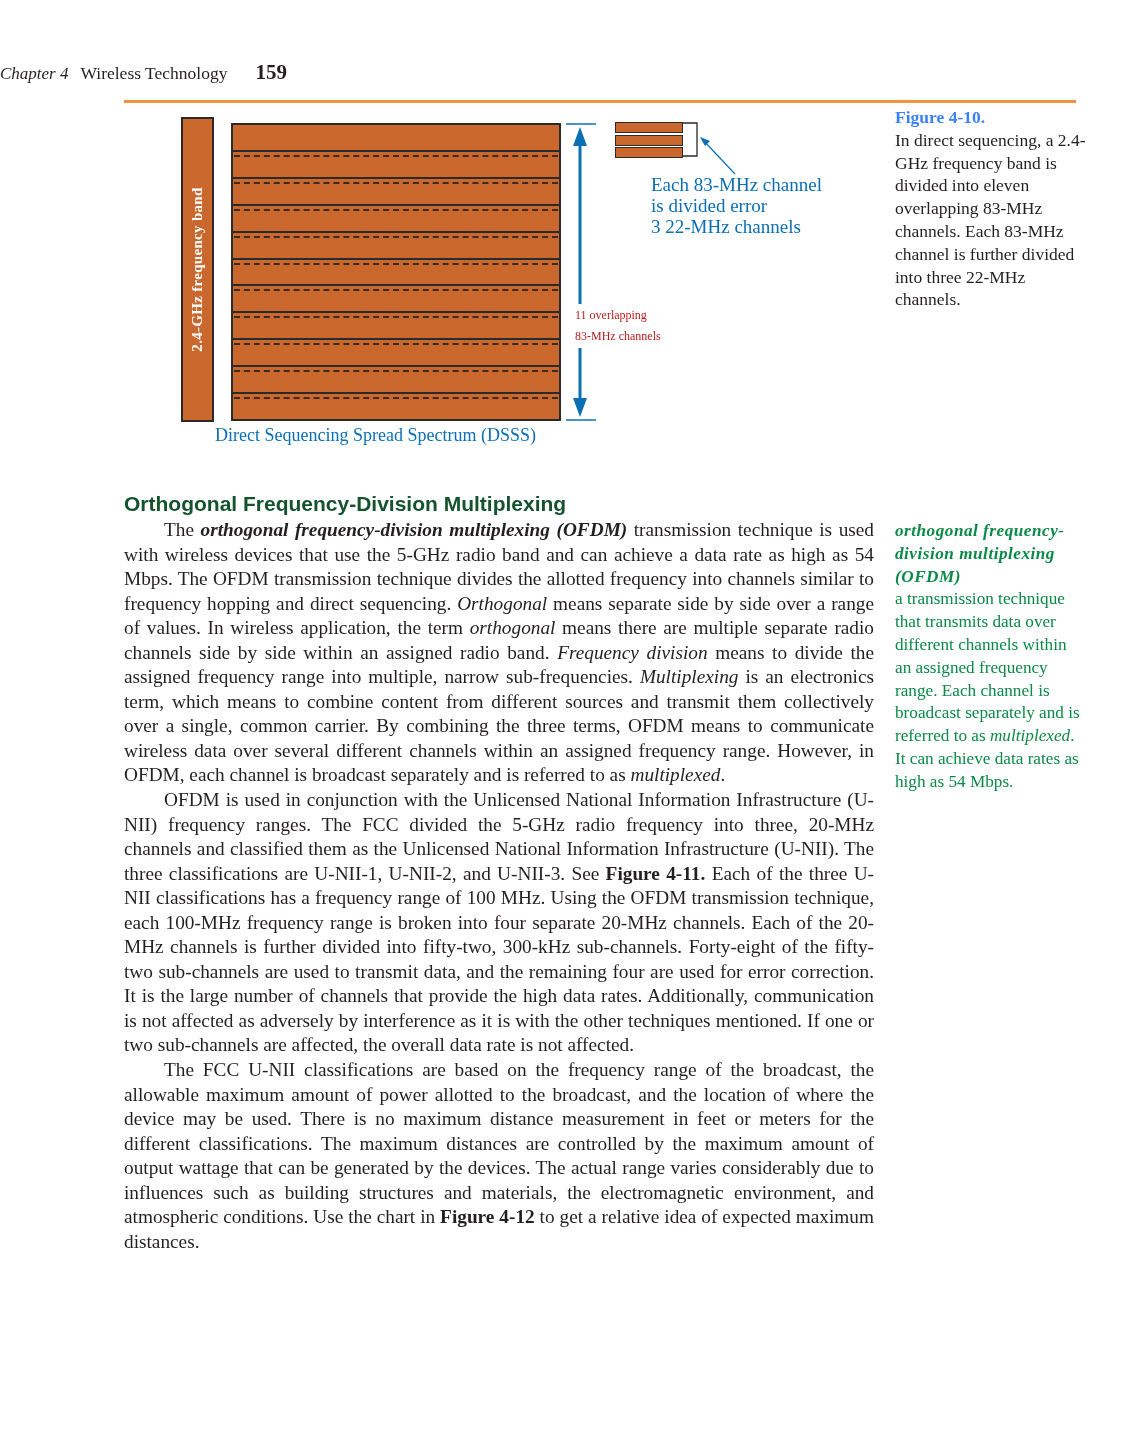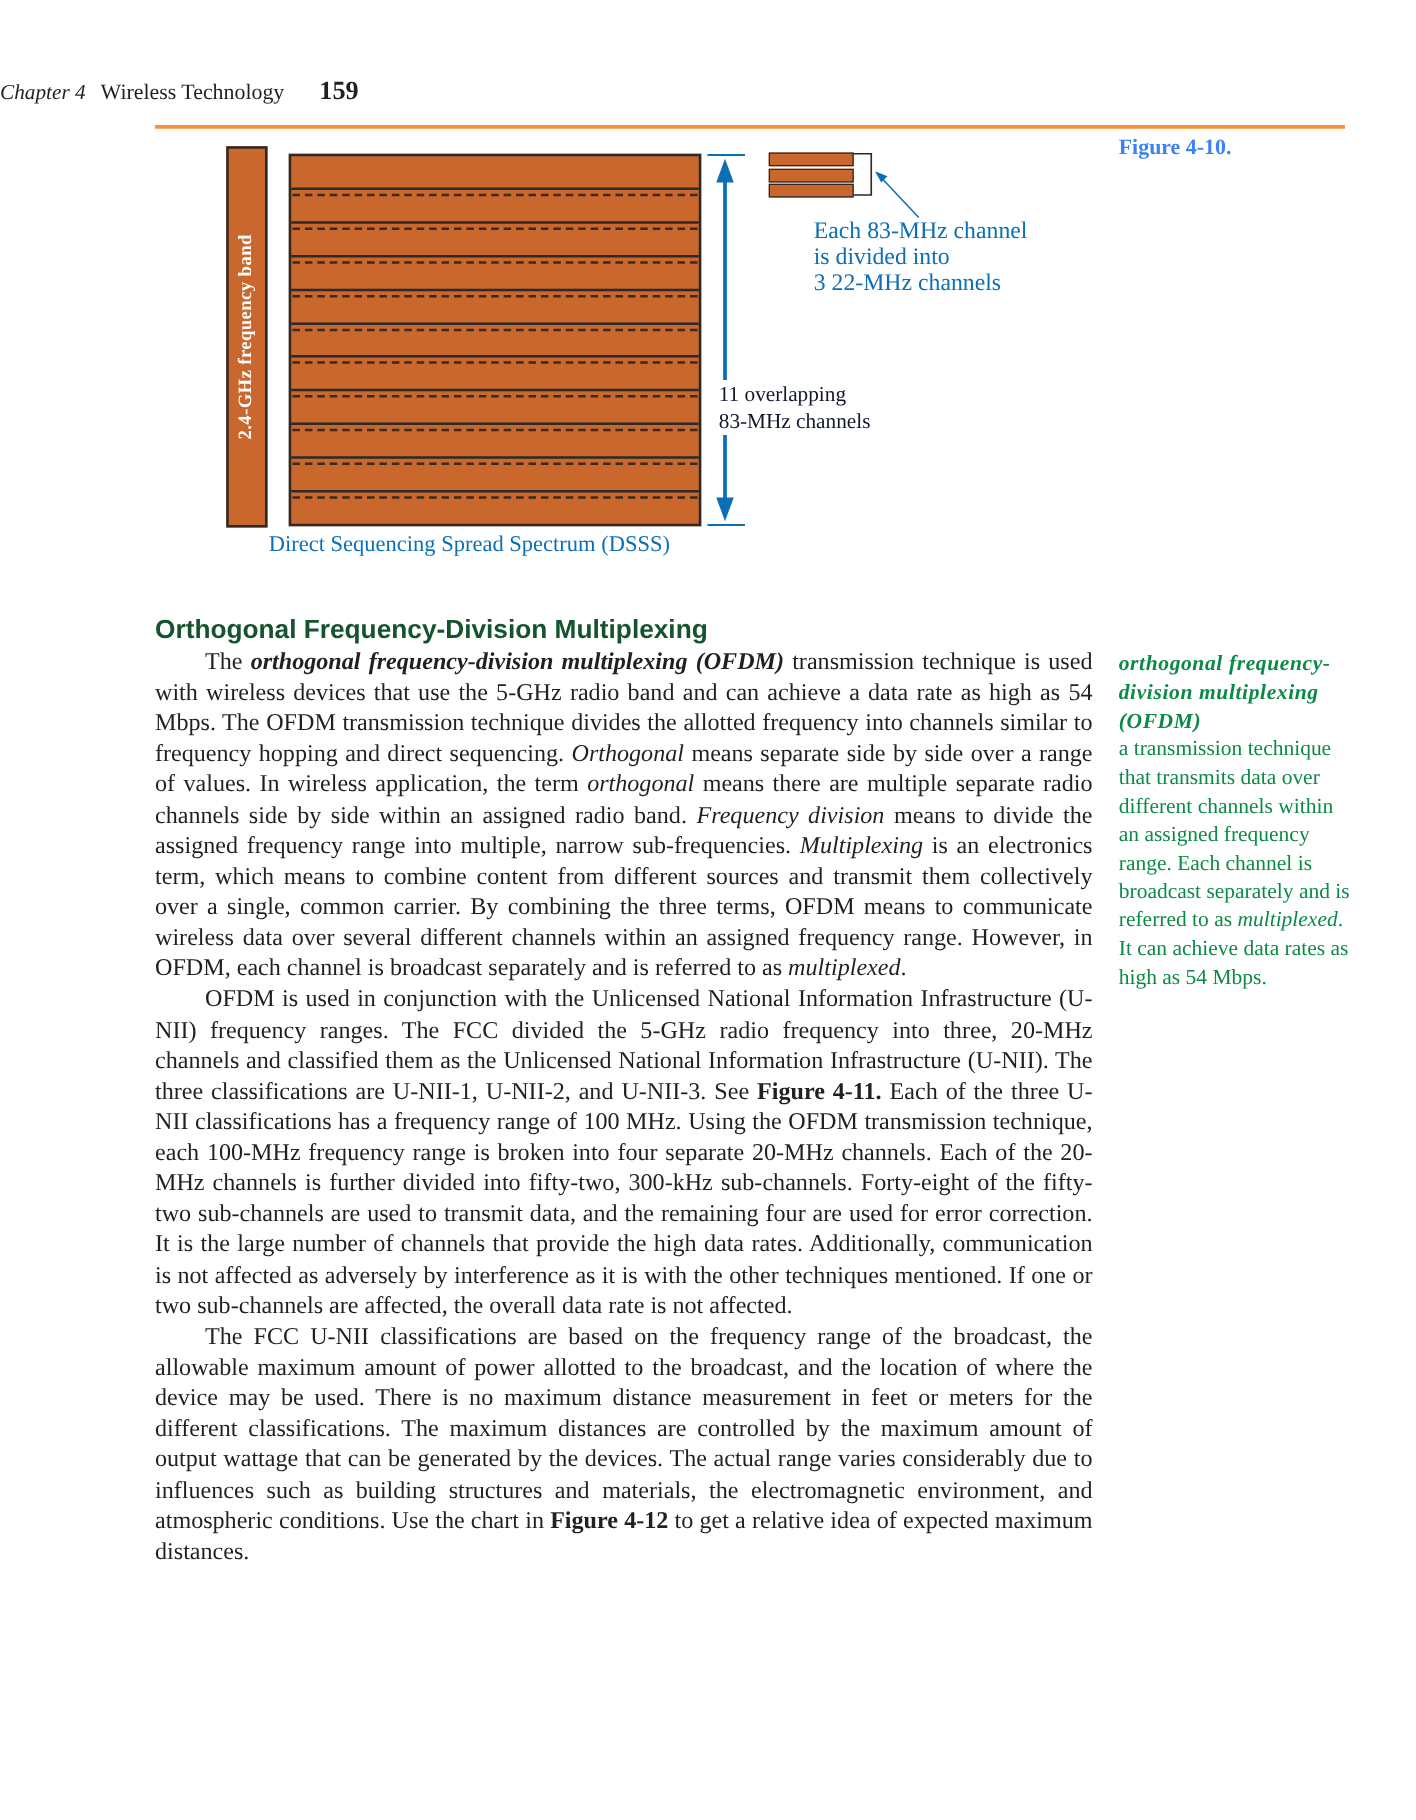--- a/index.html
+++ b/index.html
@@ -18,21 +18,21 @@
   #band-bar { left:181px; top:117px; width:33px; height:305px; background:#c9672c; border:2px solid #2a2a2a; box-sizing:border-box; }
   #band-label { left:181px; top:117px; width:33px; height:305px; display:flex; align-items:center; justify-content:center; }
   #band-label span { transform:rotate(-90deg); white-space:nowrap; color:#ffffff; font-family:"Liberation Serif", serif; font-weight:bold; font-size:15px; letter-spacing:0.3px; }
 
   #channel-stack { left:231px; top:123px; width:330px; height:298px; border:2px solid #2a2a2a; box-sizing:border-box; background:#c9672c; display:flex; flex-direction:column; }
   .ch-row { flex:1; border-top:2px solid #2a2a2a; position:relative; }
   .ch-row:first-child { border-top:none; }
   .ch-row .dash { position:absolute; left:1px; right:1px; top:3px; height:0; border-top:2px dashed #3a2a20; }
 
   #arrow-svg { left:560px; top:118px; width:50px; height:310px; overflow:visible; }
-  #arrow-label { left:575px; top:304px; font-family:"Liberation Serif", serif; font-size:17px; line-height:21px; color:#0f172a; background:#fff; padding:1px 0; }
+  #arrow-label { left:575px; top:304px; font-family:"Liberation Serif", serif; font-size:12px; line-height:21px; color:#b91c1c; background:#fff; padding:1px 0; }
 
   #mini-stack { left:615px; top:122px; }
   .mini-bar { width:66px; height:9px; background:#c9672c; border:1.5px solid #2a2a2a; margin-bottom:1.5px; }
   #mini-svg { left:600px; top:115px; width:150px; height:70px; overflow:visible; }
   #mini-label { left:651px; top:174px; font-family:"Liberation Serif", serif; font-size:19px; line-height:21px; color:#0b6fb6; }
 
   #fig-caption-line { left:215px; top:425px; font-family:"Liberation Serif", serif; font-size:18px; color:#0b6fb6; white-space:nowrap; }
 
   
   #fig-caption { left:895px; top:106px; width:200px; font-family:"Liberation Serif", serif; font-size:17.5px; line-height:22.8px; color:#231f20; }
@@ -115,28 +115,29 @@
     <div class="mini-bar"></div>
     <div class="mini-bar"></div>
   </div>
 <svg id="mini-svg" class="abs" viewBox="600 115 150 70">
   <polyline points="683,123 697,123 697,156 683,156" fill="none" stroke="#2a2a2a" stroke-width="1.3"></polyline>
   <line x1="735" y1="174" x2="703" y2="140" stroke="#0b6fb6" stroke-width="1.2"></line>
   <polygon points="700,137 710,141 705,146" fill="#0b6fb6"></polygon>
 </svg>
 <div id="mini-label" class="abs">
   <div>Each 83-MHz channel</div>
-  <div>is divided into</div>
+  <div>is divided error</div>
   <div>3 22-MHz channels</div>
 </div>
 
 <div id="fig-caption-line" class="abs">Direct Sequencing Spread Spectrum (DSSS)</div>
 
 <div id="fig-caption" class="abs">
   <span class="fig-no">Figure 4-10.</span>
+  <span>In direct sequencing, a 2.4-GHz frequency band is divided into eleven overlapping 83-MHz channels. Each 83-MHz channel is further divided into three 22-MHz channels.</span>
 </div>
 
 <div id="section-heading" class="abs">Orthogonal Frequency-Division Multiplexing</div>
 
 <div id="body-text" class="abs">
   <p><span>The </span><span class="term">orthogonal frequency-division multiplexing (OFDM)</span><span> transmission technique is used with wireless devices that use the 5-GHz radio band and can achieve a data rate as high as 54 Mbps. The OFDM transmission technique divides the allotted frequency into channels similar to frequency hopping and direct sequencing. </span><em>Orthogonal</em><span> means separate side by side over a range of values. In wireless application, the term </span><em>orthogonal</em><span> means there are multiple separate radio channels side by side within an assigned radio band. </span><em>Frequency division</em><span> means to divide the assigned frequency range into multiple, narrow sub-frequencies. </span><em>Multiplexing</em><span> is an electronics term, which means to combine content from different sources and transmit them collectively over a single, common carrier. By combining the three terms, OFDM means to communicate wireless data over several different channels within an assigned frequency range. However, in OFDM, each channel is broadcast separately and is referred to as </span><em>multiplexed</em><span>.</span></p>
   <p><span>OFDM is used in conjunction with the Unlicensed National Information Infrastructure (U-NII) frequency ranges. The FCC divided the 5-GHz radio frequency into three, 20-MHz channels and classified them as the Unlicensed National Information Infrastructure (U-NII). The three classifications are U-NII-1, U-NII-2, and U-NII-3. See </span><b>Figure 4-11.</b><span> Each of the three U-NII classifications has a frequency range of 100 MHz. Using the OFDM transmission technique, each 100-MHz frequency range is broken into four separate 20-MHz channels. Each of the 20-MHz channels is further divided into fifty-two, 300-kHz sub-channels. Forty-eight of the fifty-two sub-channels are used to transmit data, and the remaining four are used for error correction. It is the large number of channels that provide the high data rates. Additionally, communication is not affected as adversely by interference as it is with the other techniques mentioned. If one or two sub-channels are affected, the overall data rate is not affected.</span></p>
   <p><span>The FCC U-NII classifications are based on the frequency range of the broadcast, the allowable maximum amount of power allotted to the broadcast, and the location of where the device may be used. There is no maximum distance measurement in feet or meters for the different classifications. The maximum distances are controlled by the maximum amount of output wattage that can be generated by the devices. The actual range varies considerably due to influences such as building structures and materials, the electromagnetic environment, and atmospheric conditions. Use the chart in </span><b>Figure 4-12</b><span> to get a relative idea of expected maximum distances.</span></p>
 </div>
 

